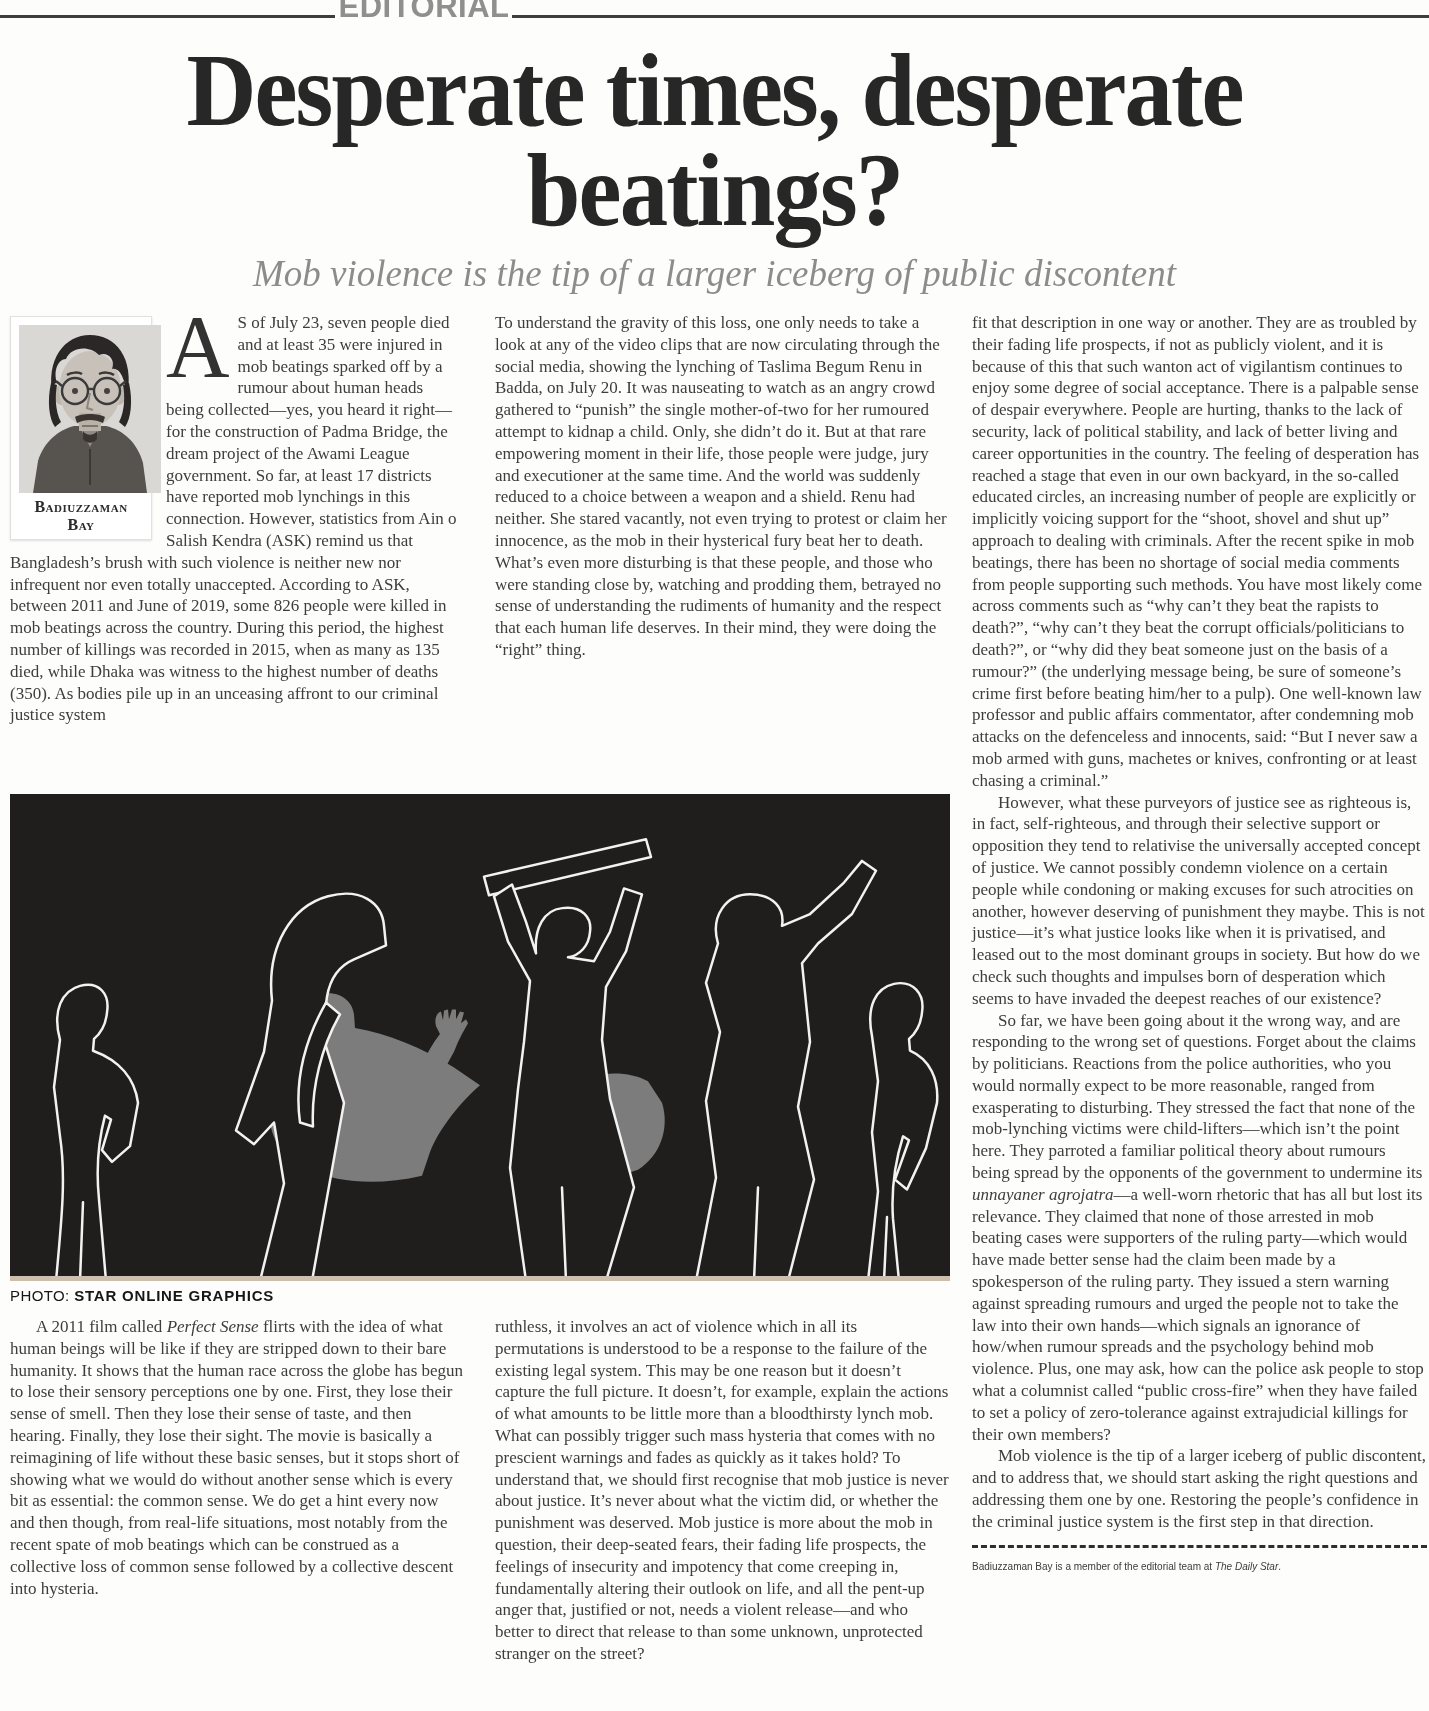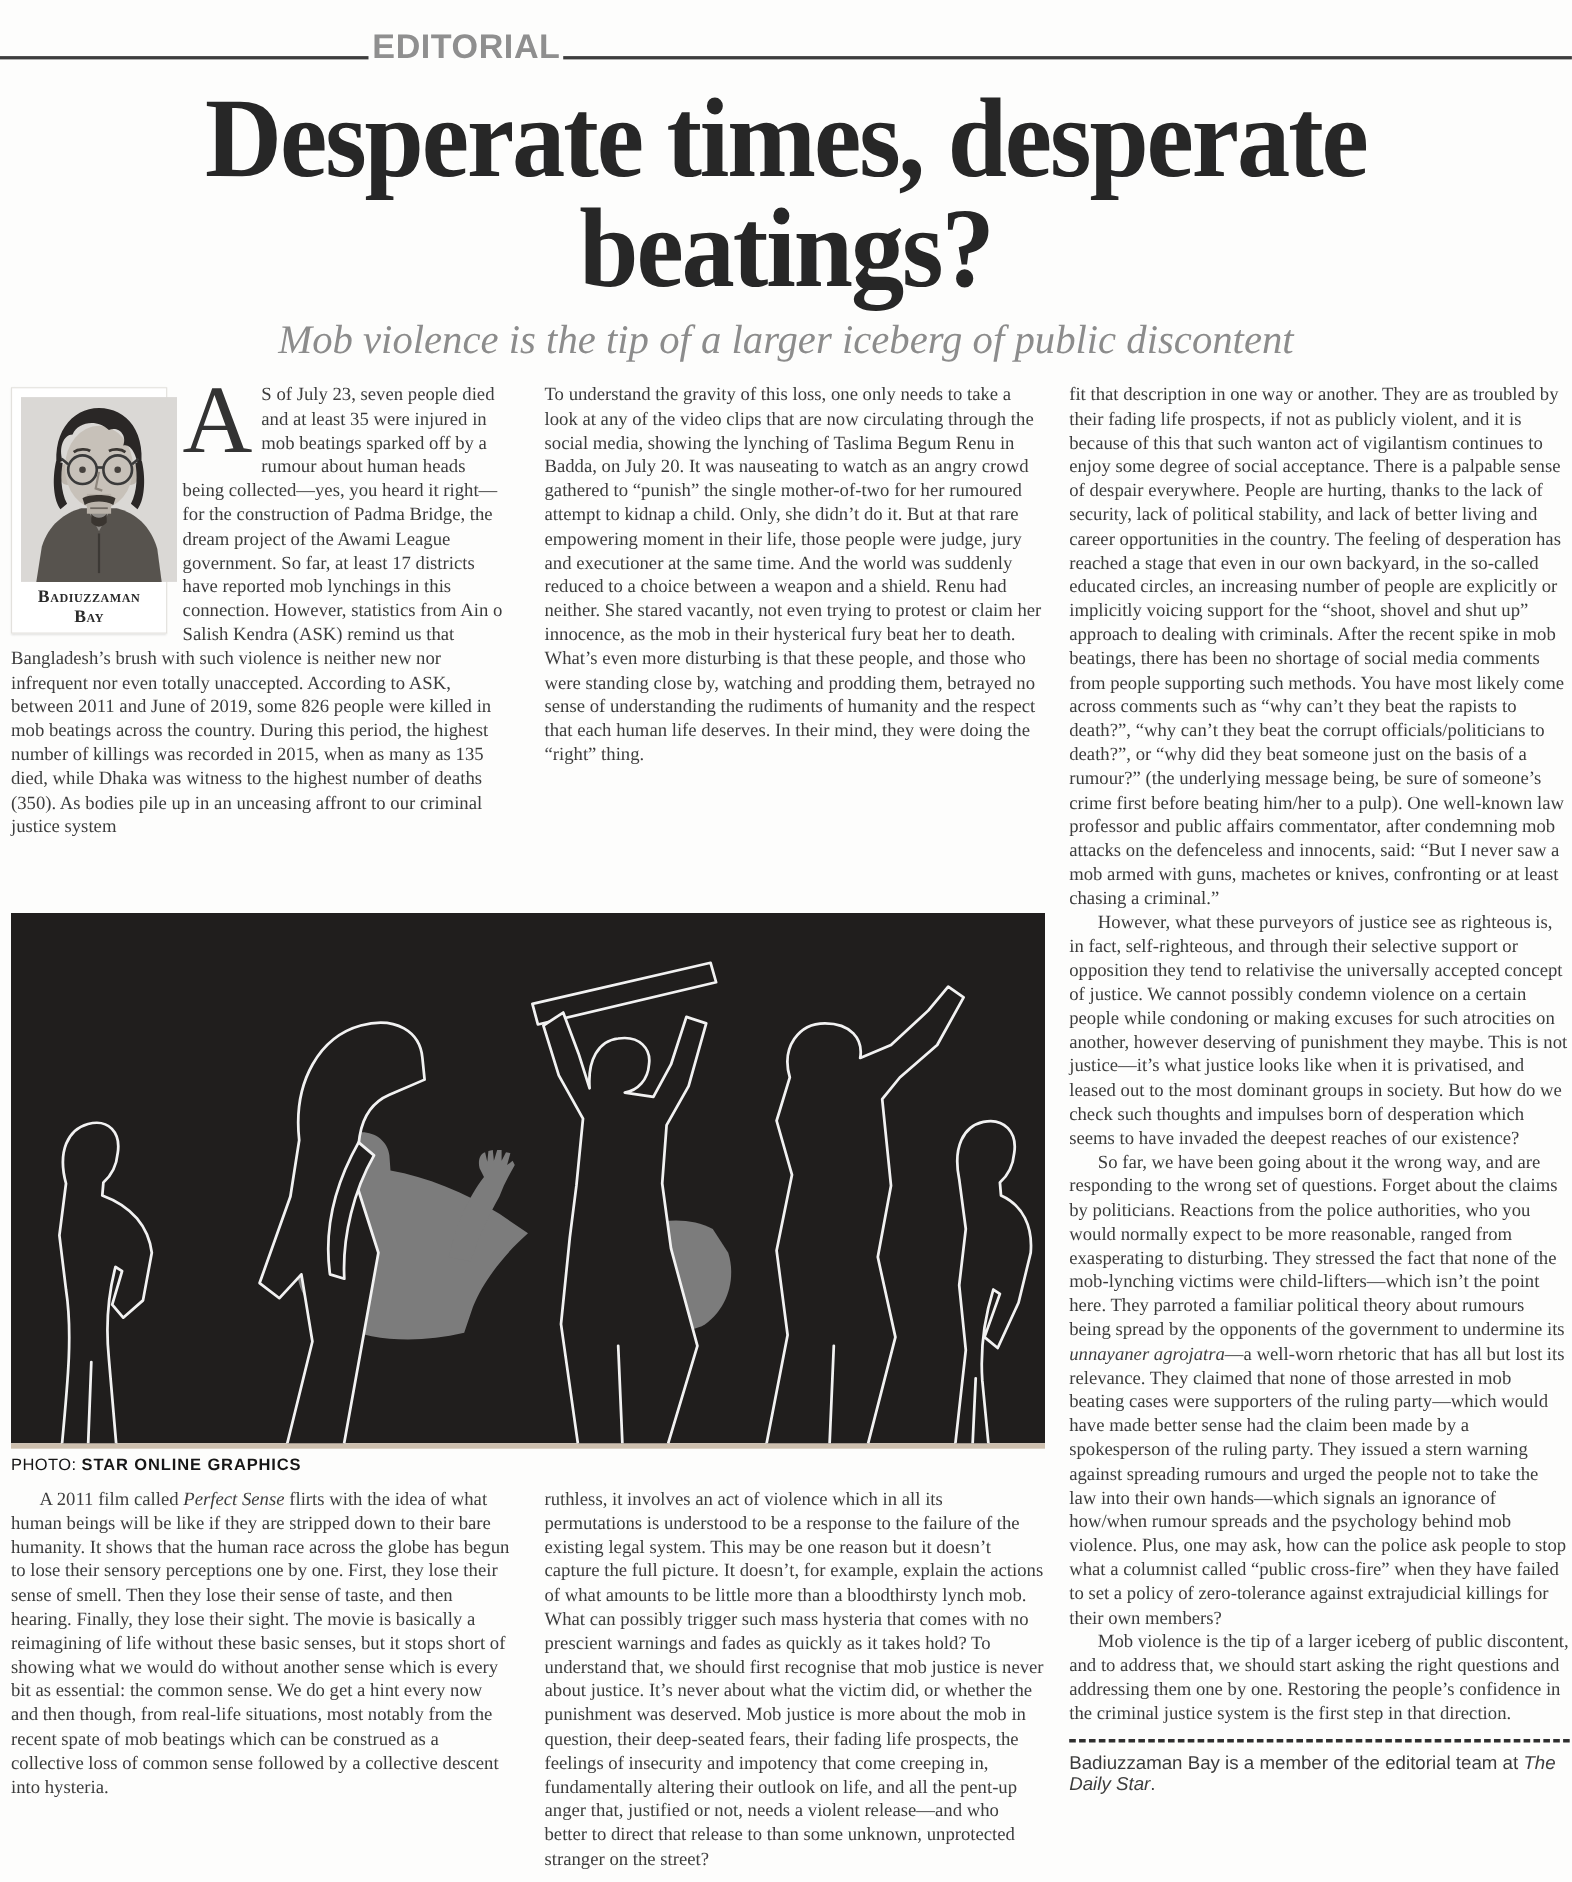--- a/index.html
+++ b/index.html
@@ -7,21 +7,21 @@
   .page {
     position: relative;
     width: 1429px; height: 1711px;
     background: #fdfdfc;
     overflow: hidden;
     font-family: "Liberation Serif", serif;
     color: #3d3d3d;
   }
 
   
-  .masthead { position: relative; height: 24px; margin-top: 36px; }
+  .masthead { position: relative; height: 24px; }
   .masthead .rule { position: absolute; top: 15px; height: 3px; background: #3e3e3e; }
   .rule-left  { left: 0; width: 335px; }
   .rule-right { left: 512px; right: 0; }
   .section-label {
     position: absolute; left: 336px; top: -11px; width: 176px;
     text-align: center;
     font-family: "Liberation Sans", sans-serif;
     font-weight: bold; font-size: 31px; letter-spacing: 0.5px;
     color: #8f8f8f;
   }
@@ -89,21 +89,21 @@
     font-size: 15px; letter-spacing: 0.4px;
     color: #161616;
     margin: 6px 4px 12px 0;
   }
   .credit b { letter-spacing: 0.8px; }
 
   
   .rule-dashed { border: none; border-top: 3px dashed #2f2f2f; margin: 12px 0 9px 0; }
   .footer-note {
     font-family: "Liberation Sans", sans-serif;
-    font-size: 17px; line-height: 19px;
+    font-size: 10px; line-height: 19px;
     color: #3c3c3c;
   }
 </style>
 </head>
 <body>
 
 <div class="page">
 
   <div class="masthead">
     <div class="rule rule-left"></div>

